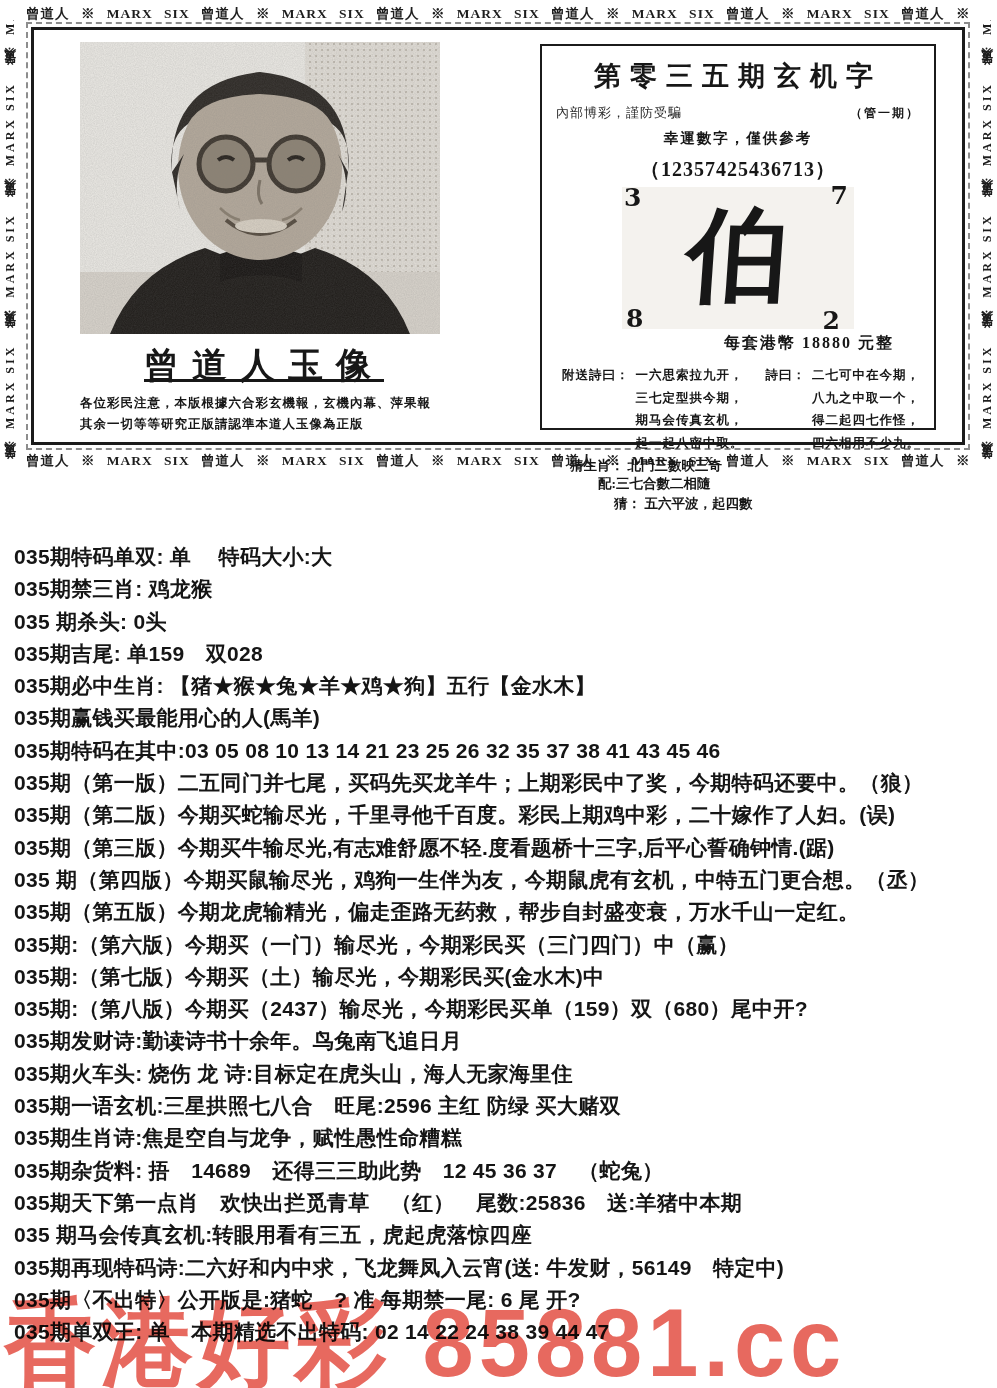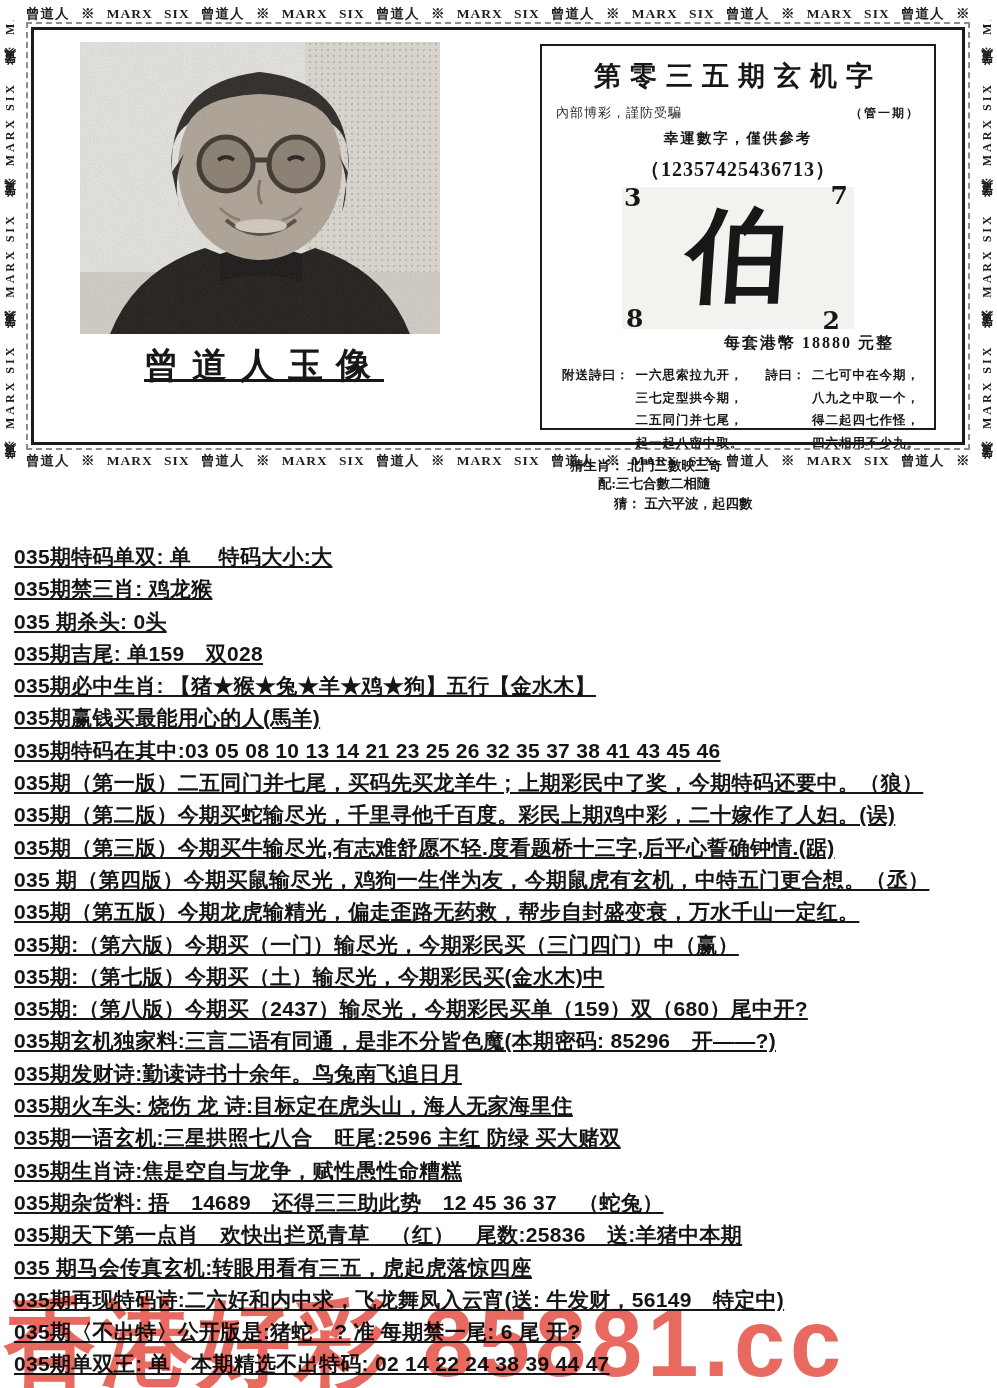--- a/index.html
+++ b/index.html
@@ -49,21 +49,21 @@
   .fb-poems{display:flex;margin-top:10px;font-size:12.5px;font-weight:bold;line-height:1.8;}
   .fb-poem-l{display:flex;}
   .fb-poem-label{margin:0 6px 0 6px;letter-spacing:1px;}
   .fb-poem-lines{letter-spacing:1px;}
   .fb-poem-r{display:flex;margin-left:16px;}
   .fb-zodiac-row{display:flex;margin-top:3px;font-size:13.5px;font-weight:bold;padding-left:14px;flex-direction:column;}
   .fb-pair{margin-left:28px;}
   .fb-guess{font-size:13.5px;font-weight:bold;padding-left:58px;margin-top:2px;}
 
   
-  .body-block{position:absolute;left:14px;top:541px;right:20px;text-decoration:underline;}
+  .body-block{position:absolute;left:14px;top:541px;right:20px;}
   .body-line{font-size:21px;line-height:32.3px;font-weight:bold;white-space:nowrap;
              letter-spacing:0.3px;color:#151515;}
 
   
   .watermark{position:absolute;left:4px;top:1282px;font-size:92px;font-weight:bold;
              letter-spacing:5px;white-space:nowrap;opacity:0.82;mix-blend-mode:multiply;
              transform:scaleY(1.04);z-index:5;}
 </style>
 </head>
 <body>
@@ -108,20 +108,24 @@
         <path d="M138,118 q8,-6 16,0" stroke="#26211c" stroke-width="4" fill="none"></path>
         <path d="M208,118 q8,-6 16,0" stroke="#26211c" stroke-width="4" fill="none"></path>
 
         <path d="M180,138 q-4,16 2,24" stroke="#7c7264" stroke-width="3" fill="none"></path>
         <path d="M146,178 Q180,206 216,178" stroke="#554b3f" stroke-width="4" fill="none"></path>
         <ellipse cx="181" cy="184" rx="26" ry="7" fill="#d9d1c4"></ellipse>
         <path d="M140,166 q10,10 20,12 M222,166 q-10,10 -20,12" stroke="#8a7f70" stroke-width="2.5" fill="none"></path>
         <rect x="0" y="0" width="360" height="292" filter="url(#grain)"></rect>
       </svg>
       <div class="caption" data-name="portrait-caption">曾道人玉像</div>
+      <div class="notes" data-name="portrait-notes">
+        <div data-name="portrait-note-line">各位彩民注意，本版根據六合彩玄機報，玄機內幕、萍果報</div>
+        <div data-name="portrait-note-line">其余一切等等研究正版請認準本道人玉像為正版</div>
+      </div>
     </div>
 
     <div class="fortune-box" data-name="fortune-box">
       <div class="fb-title" data-name="fortune-title">第零三五期玄机字</div>
       <div class="fb-row1">
         <span class="fb-warning" data-name="fortune-warning">內部博彩，謹防受騙</span>
         <span class="fb-issue" data-name="fortune-issue-note">（管一期）</span>
       </div>
       <div class="fb-lucky" data-name="fortune-lucky-note">幸運數字，僅供參考</div>
       <div class="fb-numbers" data-name="fortune-number-string">（12357425436713）</div>
@@ -132,21 +136,21 @@
         <span class="fb-corner br" data-name="corner-number-bottom-right">2</span>
         <span class="fb-main-char" data-name="mystery-character">伯</span>
       </div>
       <div class="fb-price" data-name="price-line">每套港幣 18880 元整</div>
       <div class="fb-poems">
         <div class="fb-poem-l" data-name="poem-left">
           <div class="fb-poem-label" data-name="poem-left-label">附送詩曰：</div>
           <div class="fb-poem-lines" id="poem-left-lines" data-name="poem-left-lines">
               <div data-name="poem-line">一六思索拉九开，</div>
               <div data-name="poem-line">三七定型拱今期，</div>
-              <div data-name="poem-line">二五同门并七尾，</div>
+              <div data-name="poem-line">期马会传真玄机，</div>
               <div data-name="poem-line">起一起八密中取。</div>
             </div>
         </div>
         <div class="fb-poem-r" data-name="poem-right">
           <div class="fb-poem-label" data-name="poem-right-label">詩曰：</div>
           <div class="fb-poem-lines" id="poem-right-lines" data-name="poem-right-lines">
               <div data-name="poem-line">二七可中在今期，</div>
               <div data-name="poem-line">八九之中取一个，</div>
               <div data-name="poem-line">得二起四七作怪，</div>
               <div data-name="poem-line">四六相用不少九。</div>
@@ -172,21 +176,20 @@
     <div class="body-line" data-name="body-line">035期赢钱买最能用心的人(馬羊)</div>
     <div class="body-line" data-name="body-line">035期特码在其中:03 05 08 10 13 14 21 23 25 26 32 35 37 38 41 43 45 46</div>
     <div class="body-line" data-name="body-line">035期（第一版）二五同门并七尾，买码先买龙羊牛；上期彩民中了奖，今期特码还要中。（狼）</div>
     <div class="body-line" data-name="body-line">035期（第二版）今期买蛇输尽光，千里寻他千百度。彩民上期鸡中彩，二十嫁作了人妇。(误)</div>
     <div class="body-line" data-name="body-line">035期（第三版）今期买牛输尽光,有志难舒愿不轻.度看题桥十三字,后平心誓确钟情.(踞)</div>
     <div class="body-line" data-name="body-line">035 期（第四版）今期买鼠输尽光，鸡狗一生伴为友，今期鼠虎有玄机，中特五门更合想。（丞）</div>
     <div class="body-line" data-name="body-line">035期（第五版）今期龙虎输精光，偏走歪路无药救，帮步自封盛变衰，万水千山一定红。</div>
     <div class="body-line" data-name="body-line">035期:（第六版）今期买（一门）输尽光，今期彩民买（三门四门）中（赢）</div>
     <div class="body-line" data-name="body-line">035期:（第七版）今期买（土）输尽光，今期彩民买(金水木)中</div>
     <div class="body-line" data-name="body-line">035期:（第八版）今期买（2437）输尽光，今期彩民买单（159）双（680）尾中开?</div>
-    <div class="body-line" data-name="body-line">035期玄机独家料:三言二语有同通，是非不分皆色魔(本期密码: 85296　开——?)</div>
     <div class="body-line" data-name="body-line">035期发财诗:勤读诗书十余年。鸟兔南飞追日月</div>
     <div class="body-line" data-name="body-line">035期火车头: 烧伤 龙 诗:目标定在虎头山，海人无家海里住</div>
     <div class="body-line" data-name="body-line">035期一语玄机:三星拱照七八合　旺尾:2596 主红 防绿 买大赌双</div>
     <div class="body-line" data-name="body-line">035期生肖诗:焦是空自与龙争，赋性愚性命糟糕</div>
     <div class="body-line" data-name="body-line">035期杂货料: 捂　14689　还得三三助此势　12 45 36 37　（蛇兔）</div>
     <div class="body-line" data-name="body-line">035期天下第一点肖　欢快出拦觅青草　（红）　尾数:25836　送:羊猪中本期</div>
     <div class="body-line" data-name="body-line">035 期马会传真玄机:转眼用看有三五，虎起虎落惊四座</div>
     <div class="body-line" data-name="body-line">035期再现特码诗:二六好和内中求，飞龙舞凤入云宵(送: 牛发财，56149　特定中)</div>
     <div class="body-line" data-name="body-line">035期〈不出特〉公开版是:猪蛇　? 准 每期禁一尾: 6 尾 开?</div>
     <div class="body-line" data-name="body-line">035期单双王: 单　本期精选不出特码: 02 14 22 24 38 39 44 47</div>

